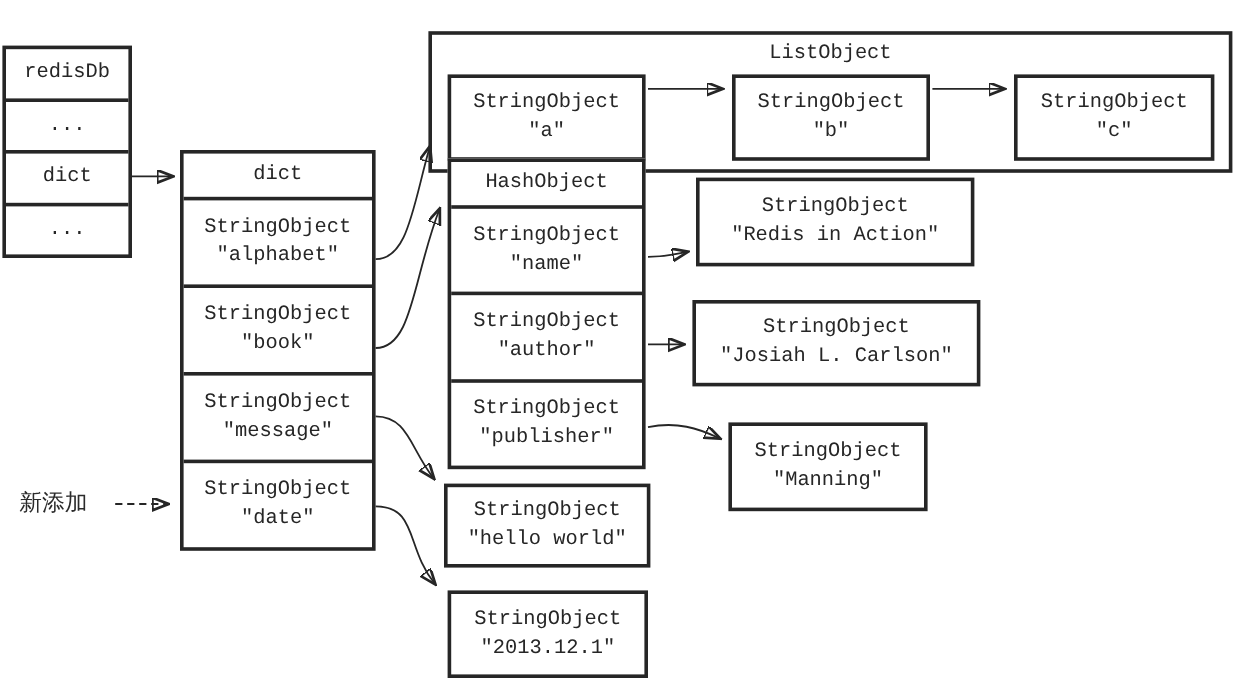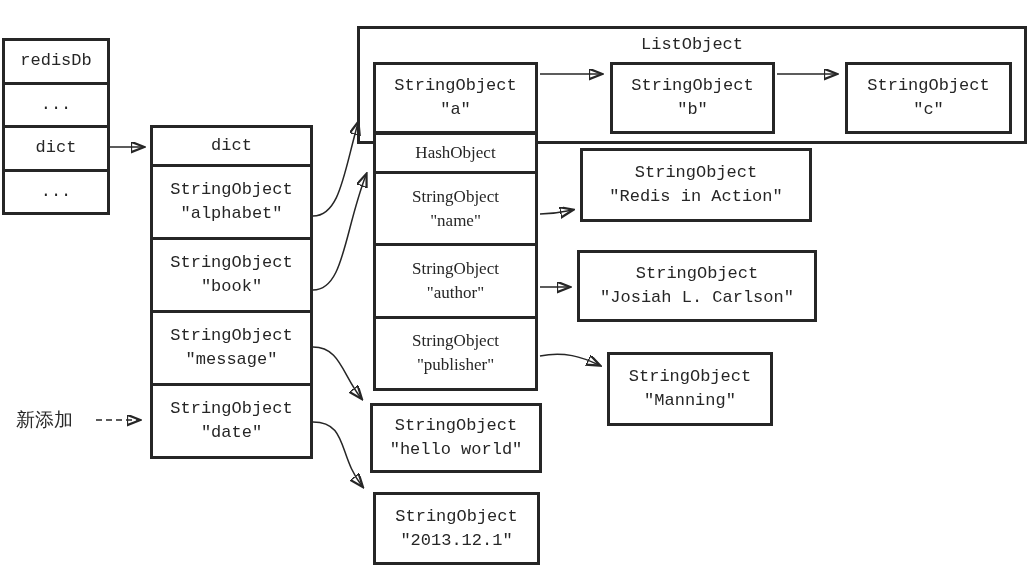--- a/index.html
+++ b/index.html
@@ -91,21 +91,21 @@
     <div class="valbox" style="left:250px; top:33px; width:165px; height:72px;">
       <span>StringObject</span>
       <span>"b"</span>
     </div>
     <div class="valbox" style="left:485px; top:33px; width:167px; height:72px;">
       <span>StringObject</span>
       <span>"c"</span>
     </div>
   </div>
 
-  <div class="vtable" style="left:373px; top:132px; width:165px; height:259px;font-family:Liberation Serif, serif;">
+  <div class="vtable" style="left:373px; top:132px; width:165px; height:259px;">
     <div class="cell hdr">
       <span>HashObject</span>
     </div>
     <div class="cell">
       <span>StringObject</span>
       <span>"name"</span>
     </div>
     <div class="cell">
       <span>StringObject</span>
       <span>"author"</span>

